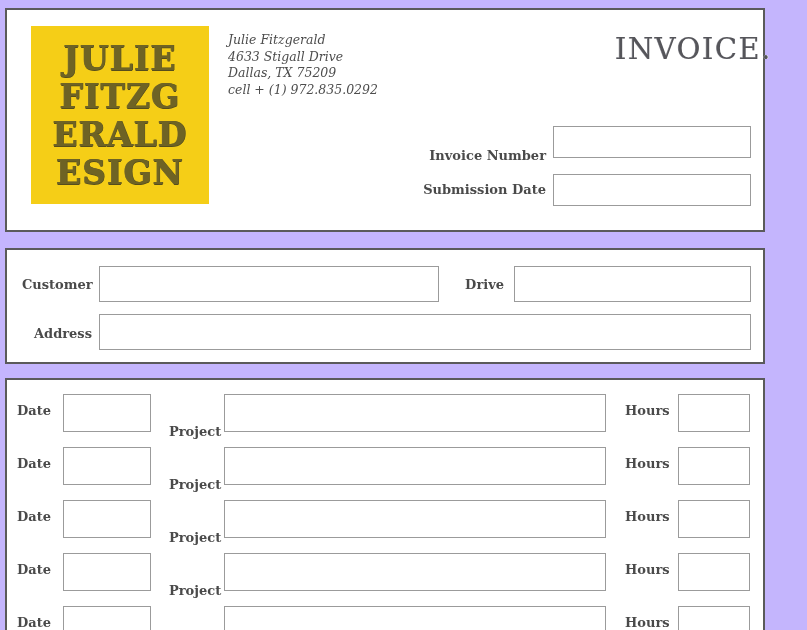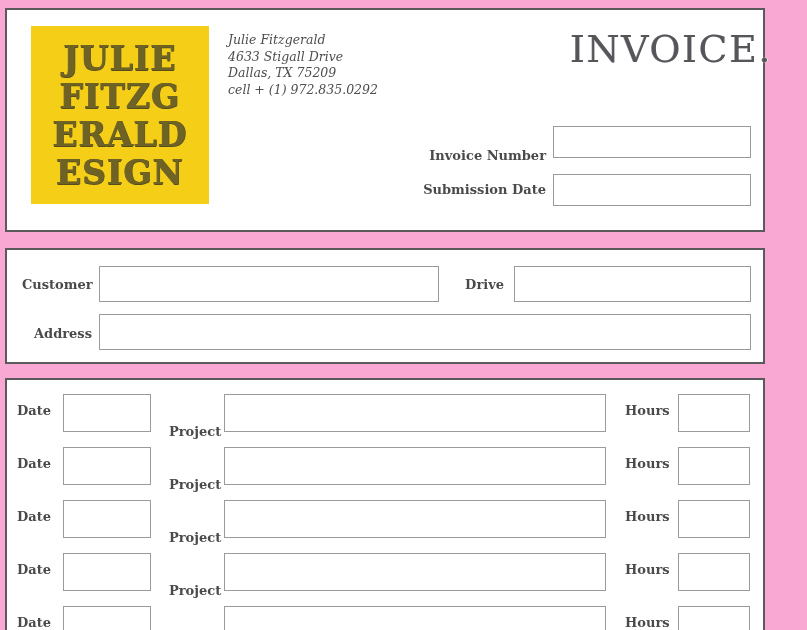--- a/index.html
+++ b/index.html
@@ -12,21 +12,21 @@
     height: 630px;
     overflow: hidden;
     font-family: "DejaVu Serif", serif;
     color: #4a4a4a;
   }
 
   .page {
     position: relative;
     width: 807px;
     height: 630px;
-    background: #f9a8d4;
+    background: #c4b5fd;
   }
 
   
   .panel {
     position: absolute;
     left: 5px;
     width: 760px;
     border: 2px solid #5a5a5a;
     background: #ffffff;
     box-sizing: border-box;
@@ -76,21 +76,21 @@
     font-style: italic;
   }
   .contact div { white-space: nowrap; }
 
   
   .invoice-title {
     position: absolute;
     right: 35px;
     top: 26px;
     font-family: "DejaVu Serif", serif;
-    font-size: 38px;
+    font-size: 29px;
     line-height: 46px;
     font-weight: normal;
     letter-spacing: 1.5px;
     color: #55555a;
     text-shadow: 0.5px 0.4px 0 #ffffff, -0.4px -0.3px 0 #9a9aa0;
     white-space: nowrap;
   }
 
   
   .lbl {

